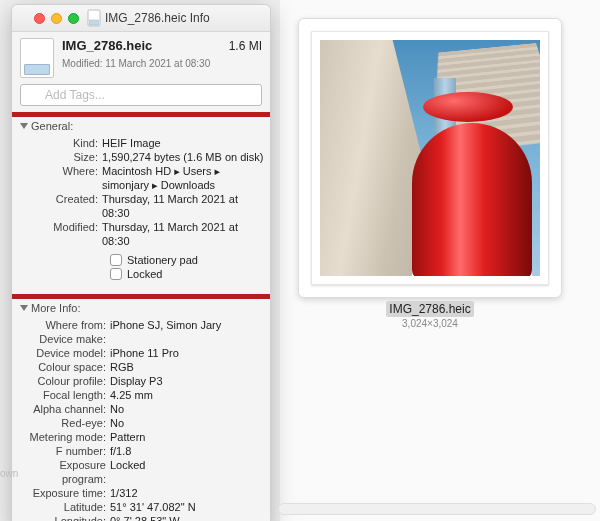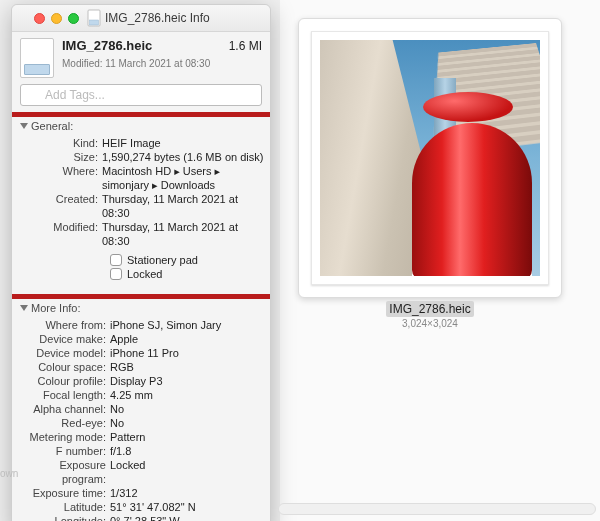--- a/index.html
+++ b/index.html
@@ -214,21 +214,20 @@
     <span class="disclosure"></span>
     <span>More Info:</span>
   </div>
   <div class="more-block">
     <div class="kv">
         <span class="k">Where from:</span>
         <span class="v">iPhone SJ, Simon Jary</span>
       </div>
     <div class="kv">
         <span class="k">Device make:</span>
-        <span class="v">Apple</span>
       </div>
     <div class="kv">
         <span class="k">Device model:</span>
         <span class="v">iPhone 11 Pro</span>
       </div>
     <div class="kv">
         <span class="k">Colour space:</span>
         <span class="v">RGB</span>
       </div>
     <div class="kv">

